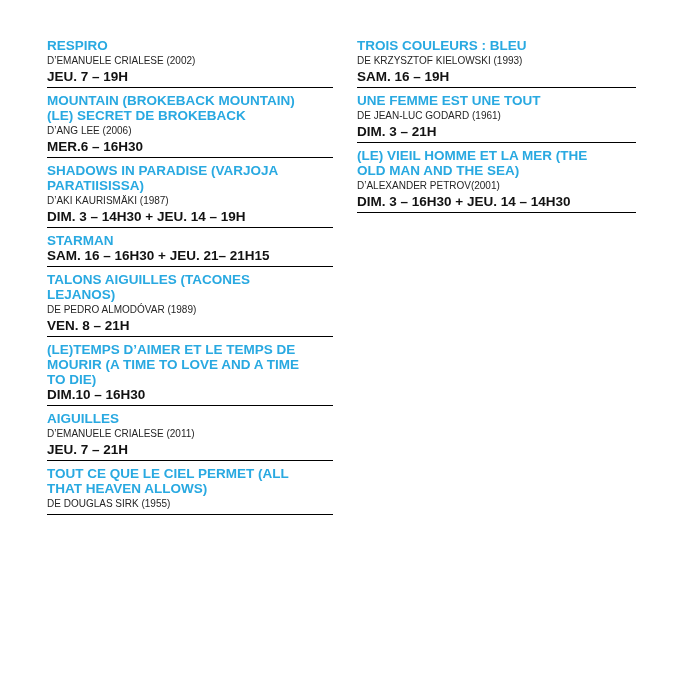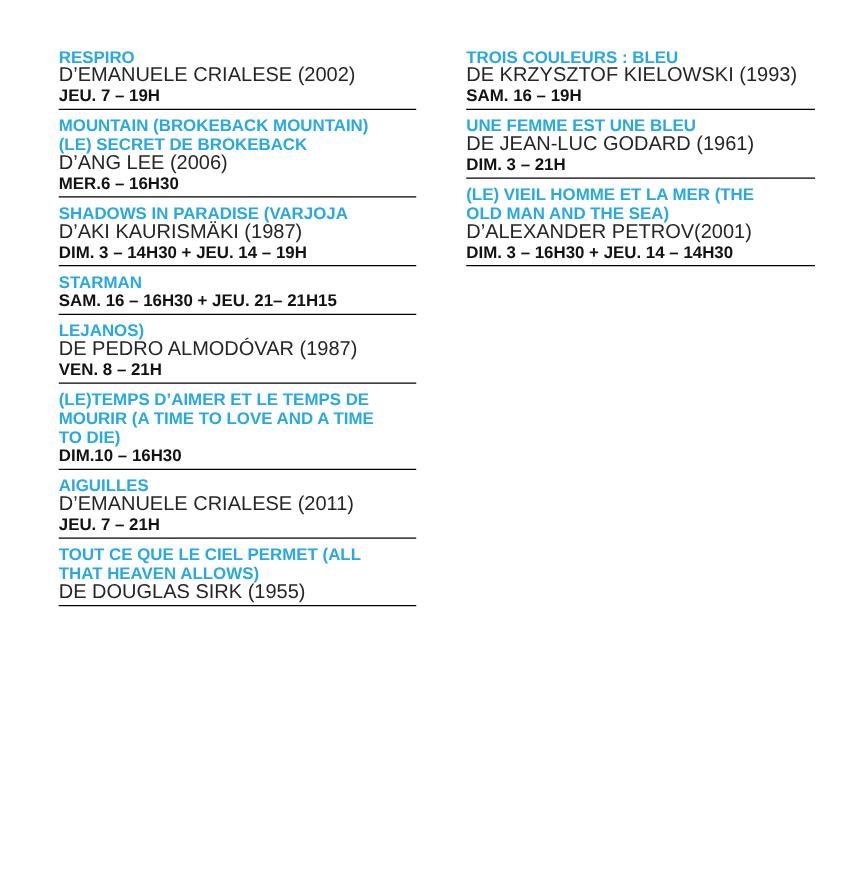--- a/index.html
+++ b/index.html
@@ -11,21 +11,21 @@
     width: 673px;
     height: 697px;
     overflow: hidden;
     font-family: "Liberation Sans", sans-serif;
     color: #1f1f1f;
   }
   .page {
     display: flex;
     align-items: flex-start;
     padding: 33px 0 0 47px;
-    gap: 40px;
+    gap: 24px;
   }
   .col { flex: 0 0 auto; }
   .col-left  { width: 286px; }
   .col-right { width: 279px; }
 
   .entry {
     padding: 5px 0 2px;
     border-bottom: 1.6px solid #000000;
   }
   .title {
@@ -34,21 +34,21 @@
     font-size: 13.5px;
     font-weight: bold;
     line-height: 15px;
   }
   .tline {
     display: block;
     white-space: nowrap;
   }
   .director {
     margin: 0;
-    font-size: 16px;
+    font-size: 10px;
     font-weight: normal;
     line-height: 16px;
     color: #252525;
     white-space: nowrap;
   }
   .time {
     margin: 0;
     font-size: 13.5px;
     font-weight: bold;
     line-height: 16px;
@@ -76,37 +76,39 @@
         <span class="tline">MOUNTAIN (BROKEBACK MOUNTAIN)</span>
         <span class="tline">(LE) SECRET DE BROKEBACK</span>
       </h3>
       <p class="director">D’ANG LEE (2006)</p>
       <p class="time">MER.6 – 16H30</p>
     </article>
 
     <article class="entry">
       <h3 class="title">
         <span class="tline">SHADOWS IN PARADISE (VARJOJA</span>
+        <span class="tline">PARATIISISSA)</span>
       </h3>
       <p class="director">D’AKI KAURISMÄKI (1987)</p>
       <p class="time">DIM. 3 – 14H30 + JEU. 14 – 19H</p>
     </article>
 
     <article class="entry">
       <h3 class="title">
         <span class="tline">STARMAN</span>
       </h3>
       <p class="time">SAM. 16 – 16H30 + JEU. 21– 21H15</p>
     </article>
 
     <article class="entry">
       <h3 class="title">
+        <span class="tline">TALONS AIGUILLES (TACONES</span>
         <span class="tline">LEJANOS)</span>
       </h3>
-      <p class="director">DE PEDRO ALMODÓVAR (1987)</p>
+      <p class="director">DE PEDRO ALMODÓVAR (1989)</p>
       <p class="time">VEN. 8 – 21H</p>
     </article>
 
     <article class="entry">
       <h3 class="title">
         <span class="tline">(LE)TEMPS D’AIMER ET LE TEMPS DE</span>
         <span class="tline">MOURIR (A TIME TO LOVE AND A TIME</span>
         <span class="tline">TO DIE)</span>
       </h3>
       <p class="time">DIM.10 – 16H30</p>
@@ -136,21 +138,21 @@
     <article class="entry">
       <h3 class="title">
         <span class="tline">TROIS COULEURS : BLEU</span>
       </h3>
       <p class="director">DE KRZYSZTOF KIELOWSKI (1993)</p>
       <p class="time">SAM. 16 – 19H</p>
     </article>
 
     <article class="entry">
       <h3 class="title">
-        <span class="tline">UNE FEMME EST UNE BLEU</span>
+        <span class="tline">UNE FEMME EST UNE TOUT</span>
       </h3>
       <p class="director">DE JEAN-LUC GODARD (1961)</p>
       <p class="time">DIM. 3 – 21H</p>
     </article>
 
     <article class="entry">
       <h3 class="title">
         <span class="tline">(LE) VIEIL HOMME ET LA MER (THE</span>
         <span class="tline">OLD MAN AND THE SEA)</span>
       </h3>

